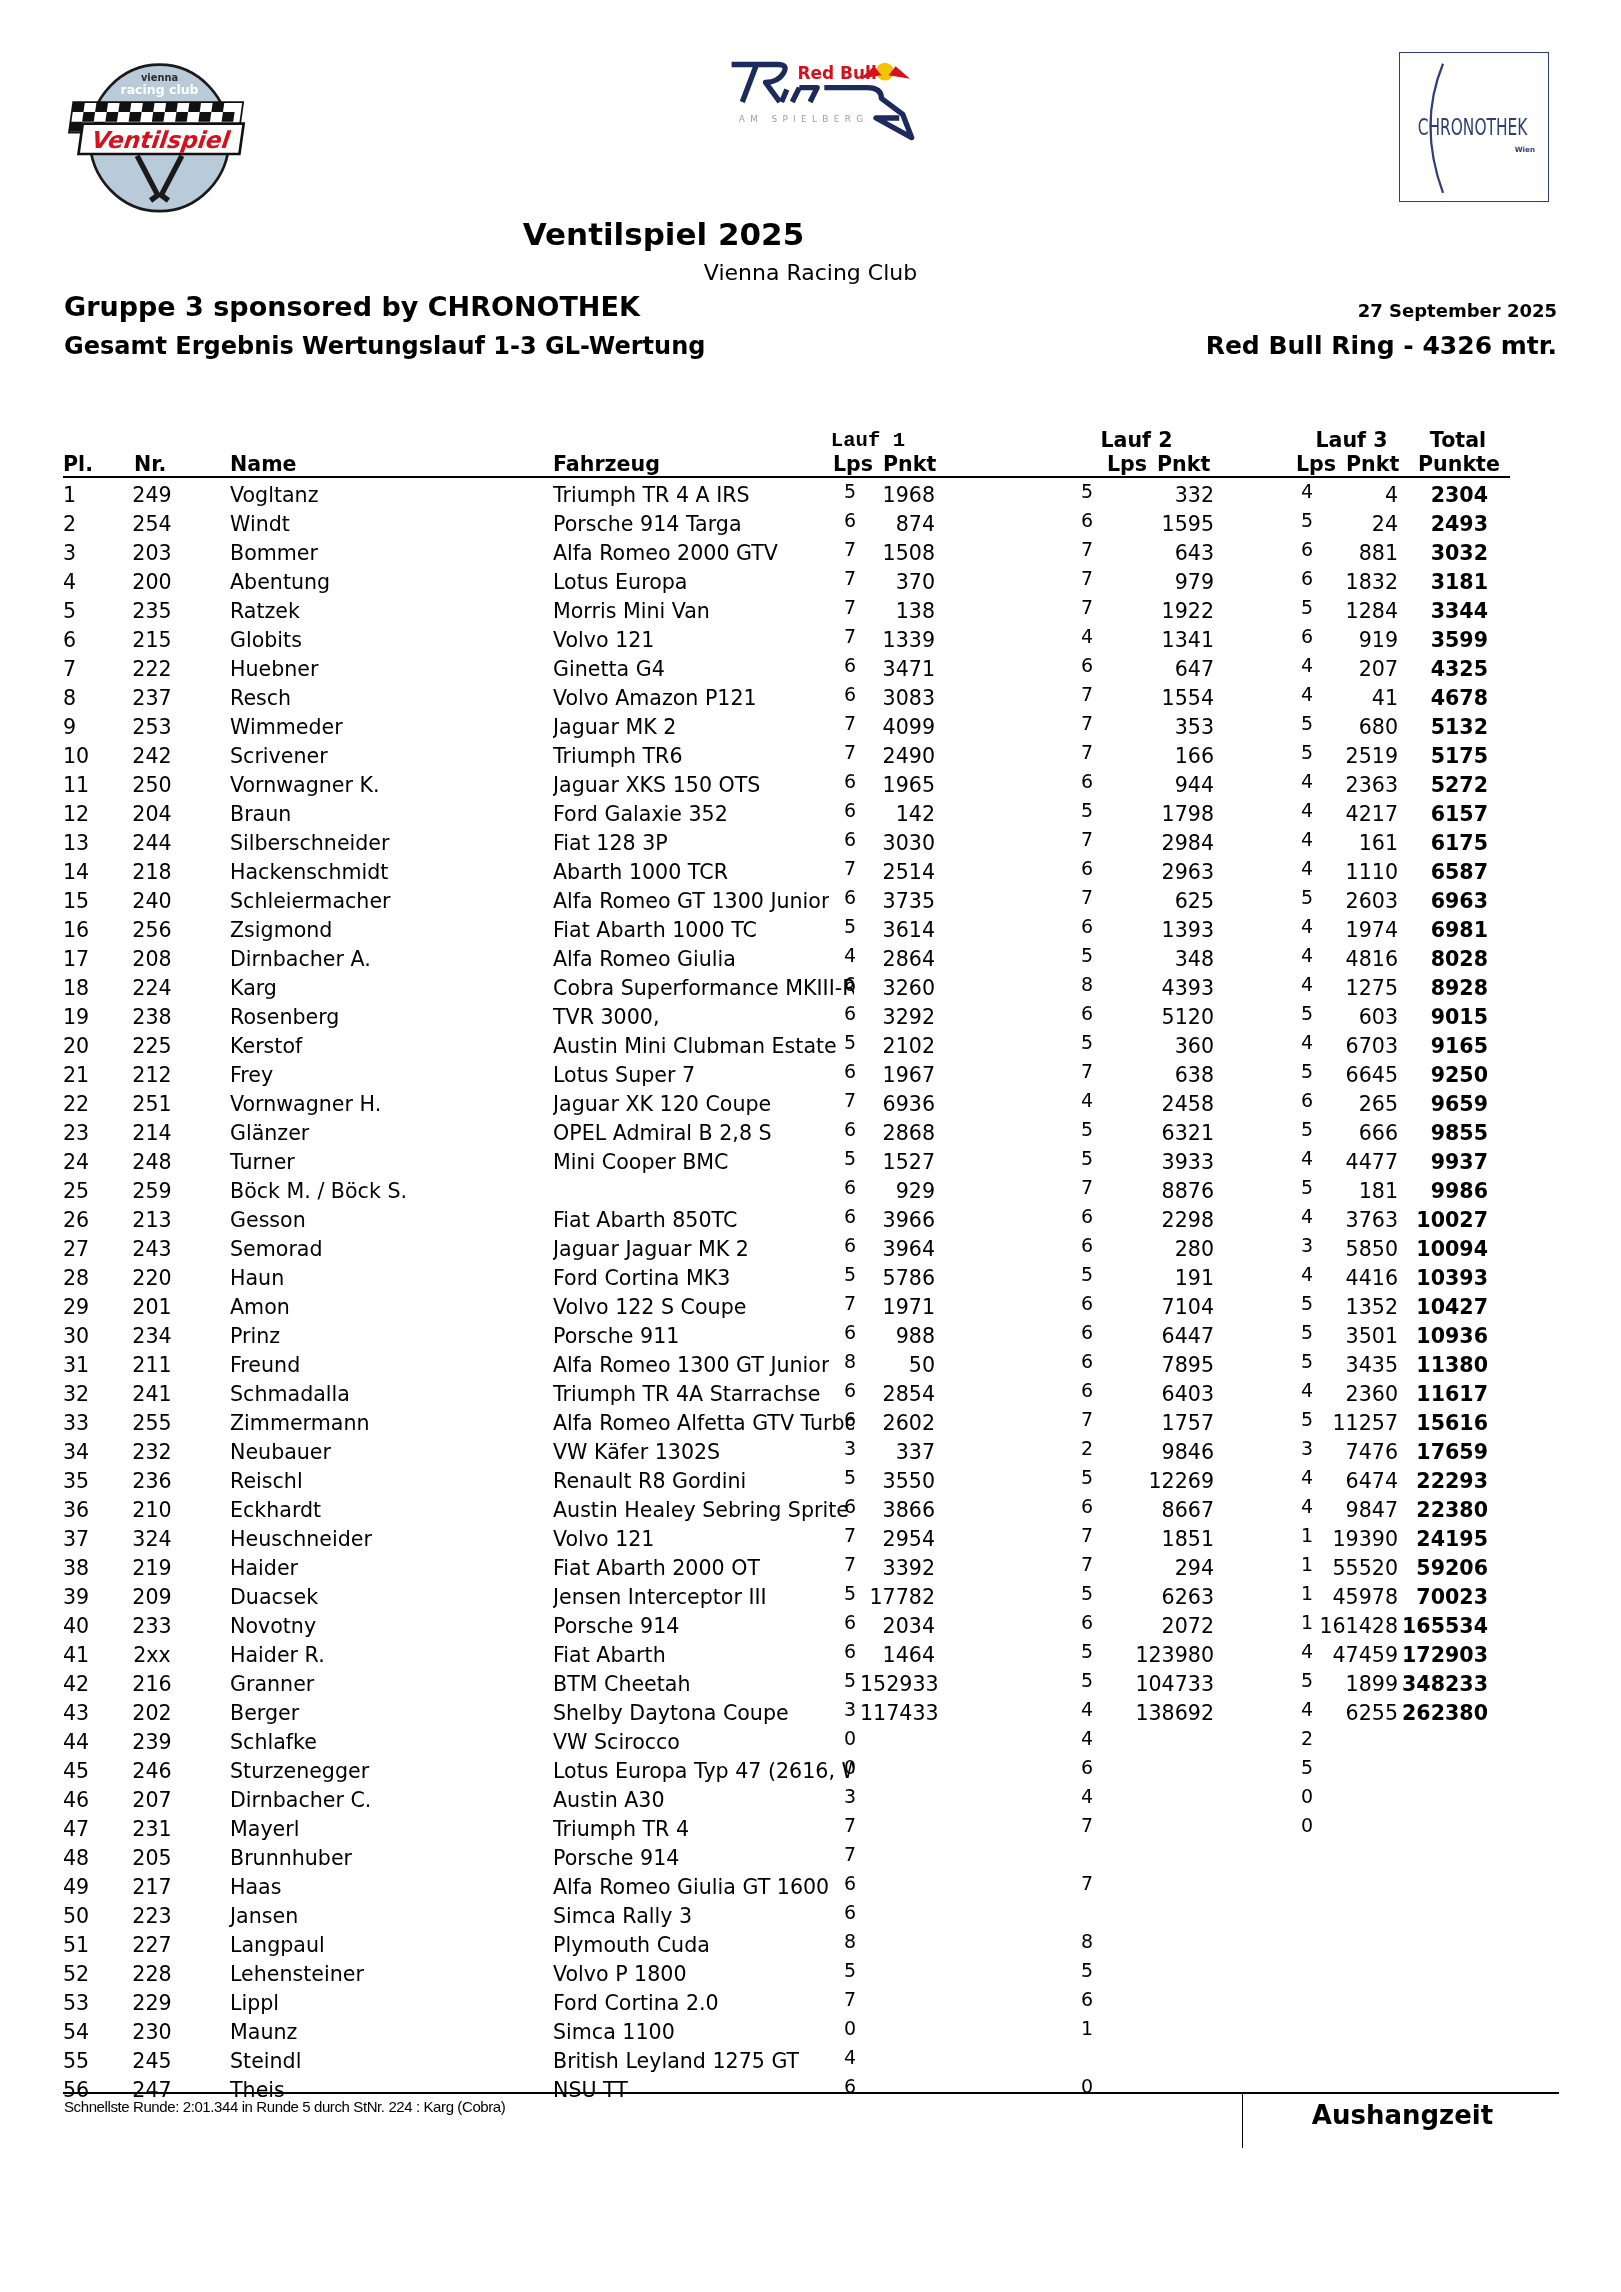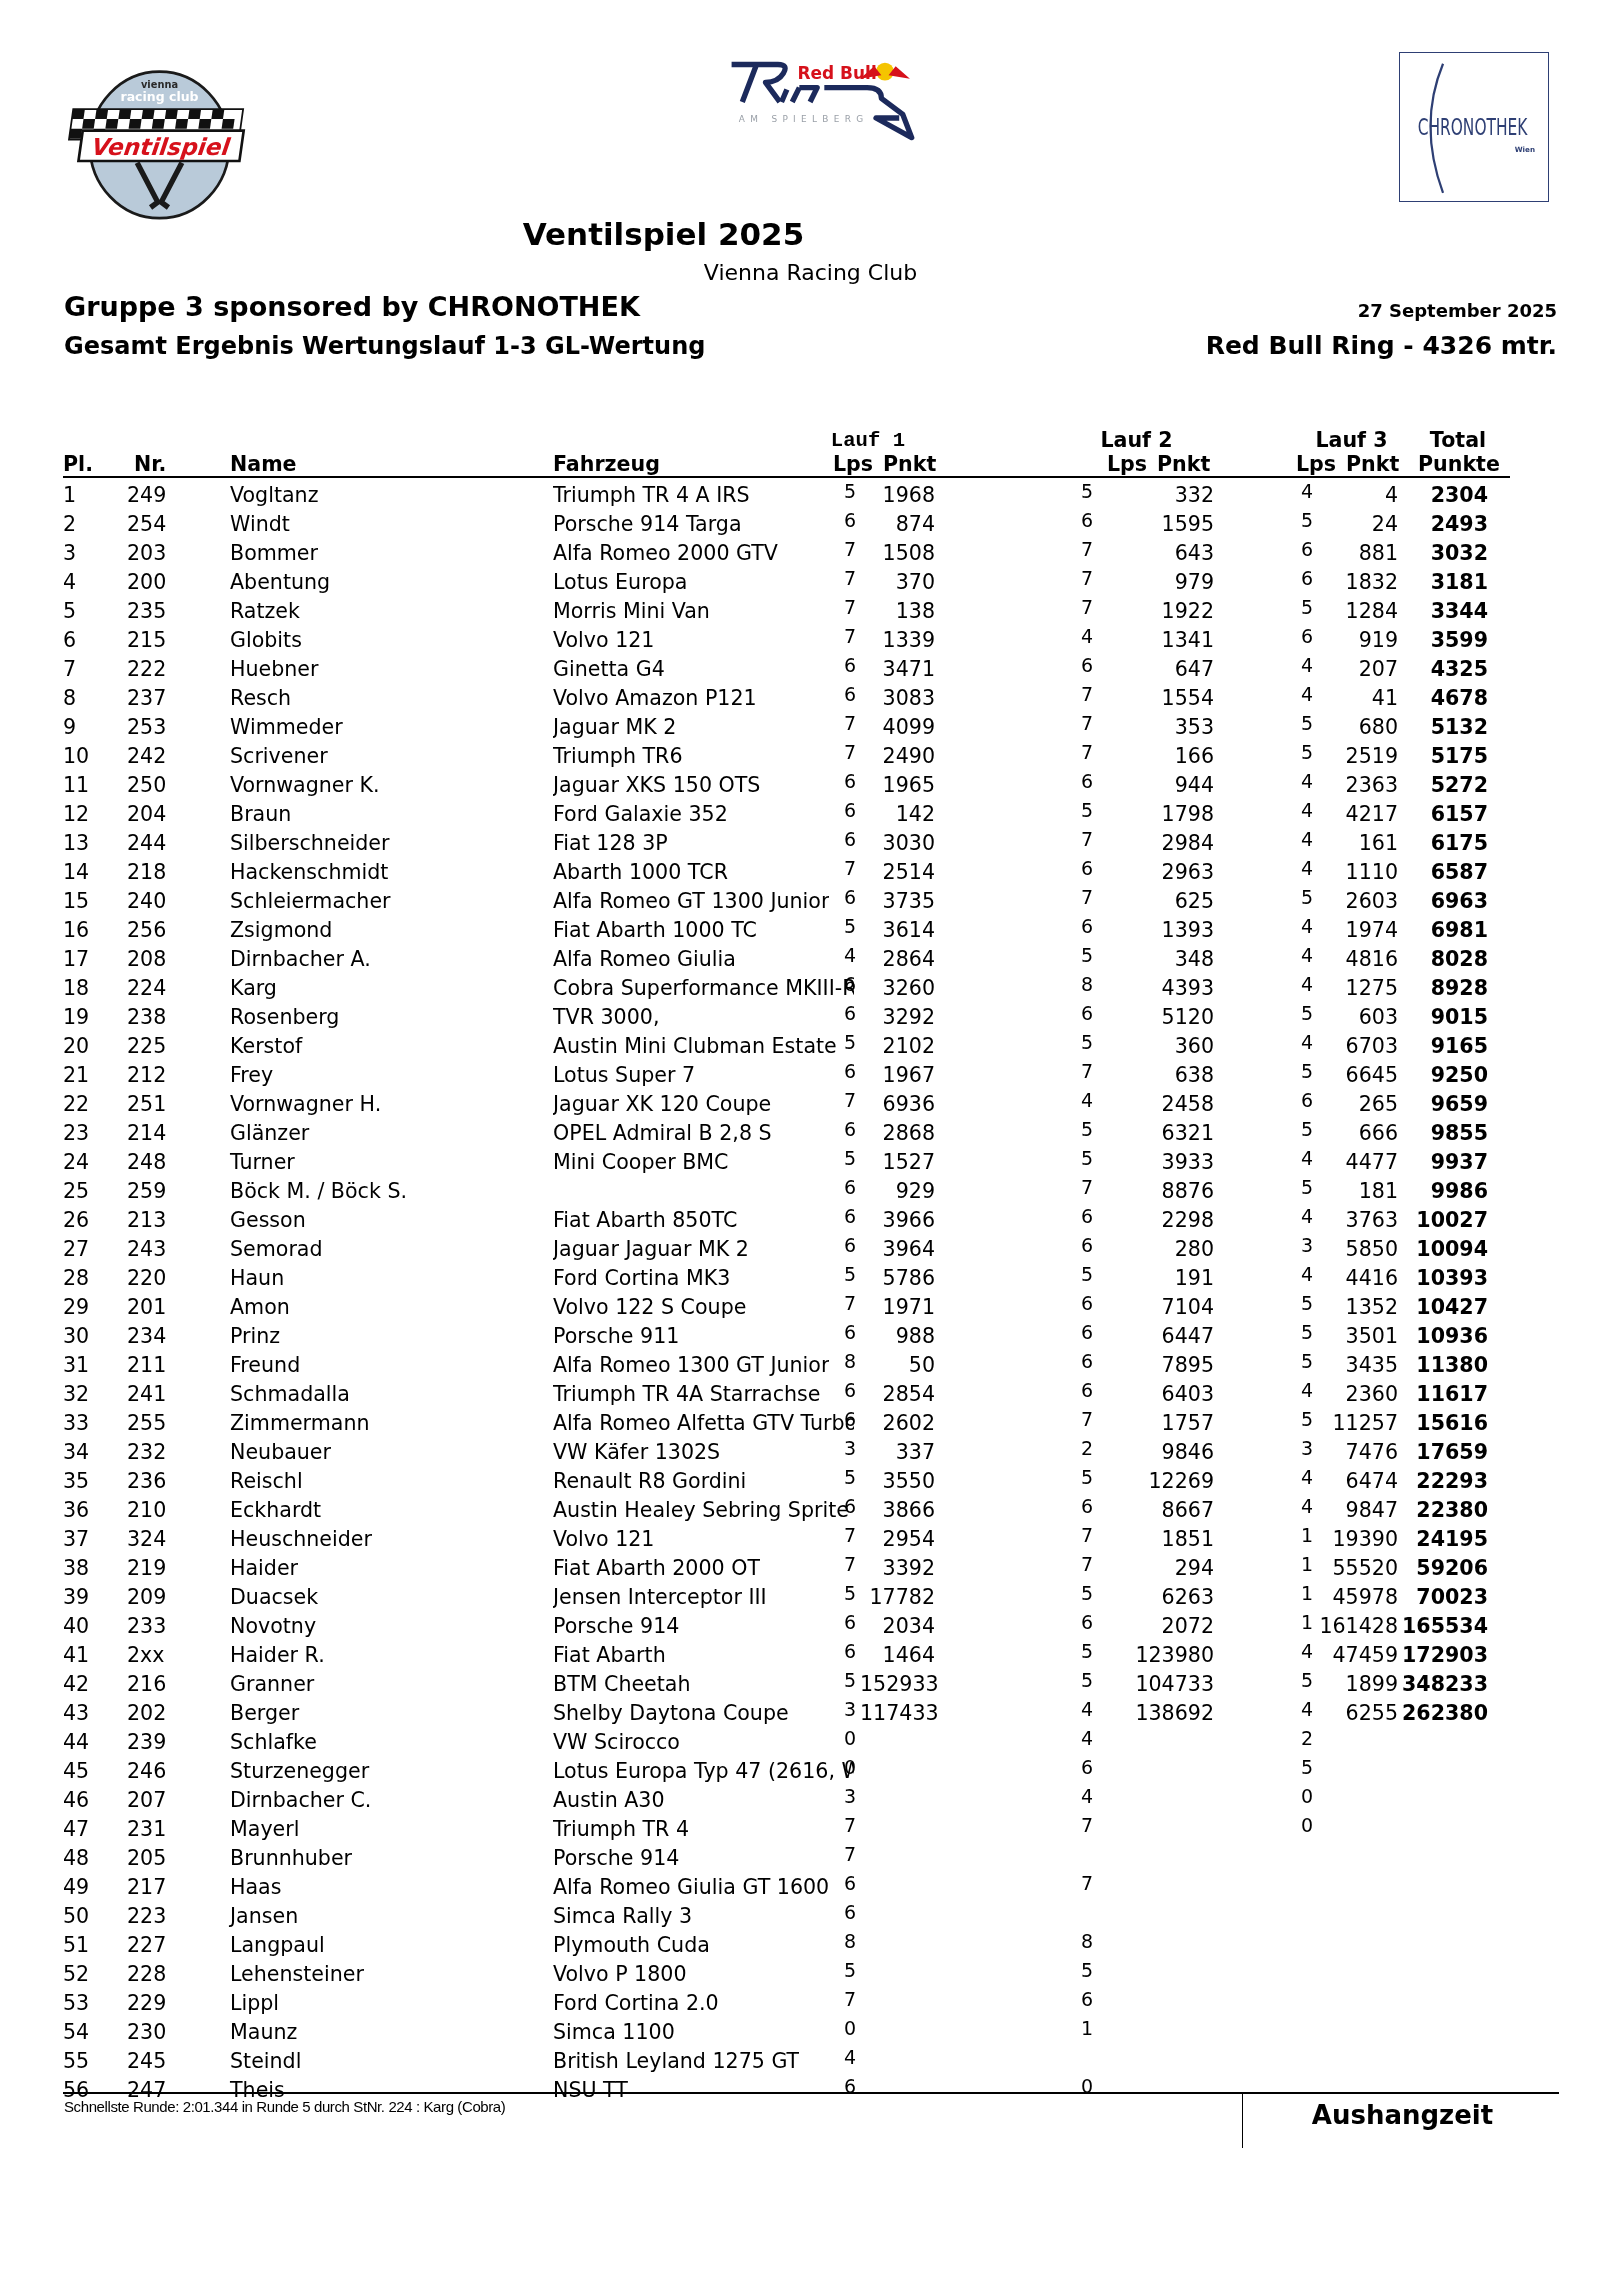--- a/index.html
+++ b/index.html
@@ -1,41 +1,41 @@
 <!DOCTYPE html>
 <html style="font-size:14.3px"><head>
 <meta charset="utf-8">
 <style>
   html, body { margin: 0; padding: 0; background: #ffffff; }
   body { width: 1621px; height: 2293px; position: relative; overflow: hidden;
          font-family: "DejaVu Sans", "Liberation Sans", sans-serif; color: #000; }
   .abs { position: absolute; }
 
   
-  .logo-vrc { left: 61px; top: 68px; width: 197px; height: 152px; }
+  .logo-vrc { left: 61px; top: 61px; width: 197px; height: 152px; }
   .logo-rbr { left: 724px; top: 52px; width: 206px; height: 107px; }
   .logo-chr { left: 1399px; top: 52px; width: 150px; height: 150px; border: 1.8px solid #2e3f74; box-sizing: border-box; }
 
   .title { left: 0; width: 1327px; top: 215px; text-align: center; font-weight: bold; font-size: 31px; line-height: 39px; }
   .subtitle { left: 0; width: 1621px; top: 258px; text-align: center; font-size: 22px; line-height: 29px; }
   .group { left: 64px; top: 290px; font-weight: bold; font-size: 27px; line-height: 34px; }
   .eval { left: 64px; top: 330px; font-weight: bold; font-size: 24px; line-height: 32px; }
   .date { right: 64px; top: 294px; font-weight: bold; font-size: 18px; line-height: 34px; text-align: right; }
   .track { right: 64px; top: 330px; font-weight: bold; font-size: 25px; line-height: 32px; text-align: right; }
 
   
   .thead-top { top: 428px; font-weight: bold; font-size: 20.6px; line-height: 25px; }
   .thead-bot { top: 452px; font-weight: bold; font-size: 20.6px; line-height: 25px; }
   .head-rule { left: 63px; top: 476px; width: 1447px; height: 0; border-top: 2.7px solid #000; }
 
   .tbody { left: 0; top: 481px; width: 1621px; }
   .row { position: relative; height: 29px; font-size: 20.6px; line-height: 29px; }
   .row > span { position: absolute; top: 0; white-space: nowrap; }
   .c-pl   { left: 63px; }
-  .c-nr   { left: 127px; width: 50px; text-align: left; }
+  .c-nr   { left: 127px; width: 50px; text-align: center; }
   .c-name { left: 190px; margin-left: 40px; }
   .c-car  { left: 553px; max-width: 301px; overflow: hidden; }
   .c-l1   { left: 842px; width: 16px; text-align: center; top: -3.6px !important; font-size: 19px; }
   .c-p1   { left: 860px; width: 75px; text-align: right; }
   .c-l2   { left: 1079px; width: 16px; text-align: center; top: -3.6px !important; font-size: 19px; }
   .c-p2   { left: 1097px; width: 117px; text-align: right; }
   .c-l3   { left: 1299px; width: 16px; text-align: center; top: -3.6px !important; font-size: 19px; }
   .c-p3   { left: 1317px; width: 81px; text-align: right; }
   .c-tot  { left: 1397px; width: 91px; text-align: right; font-weight: bold; }
 

